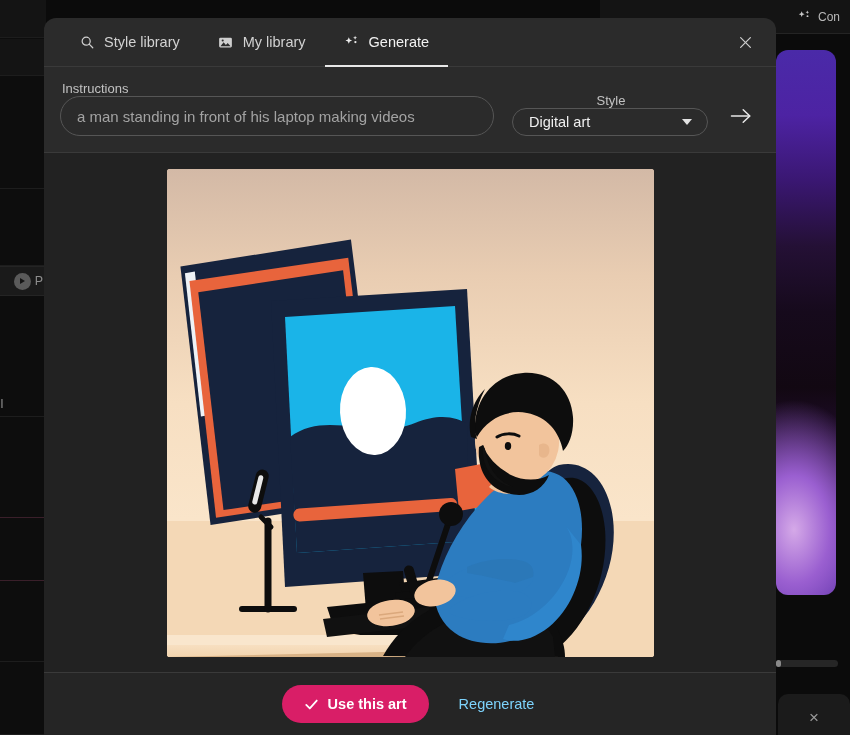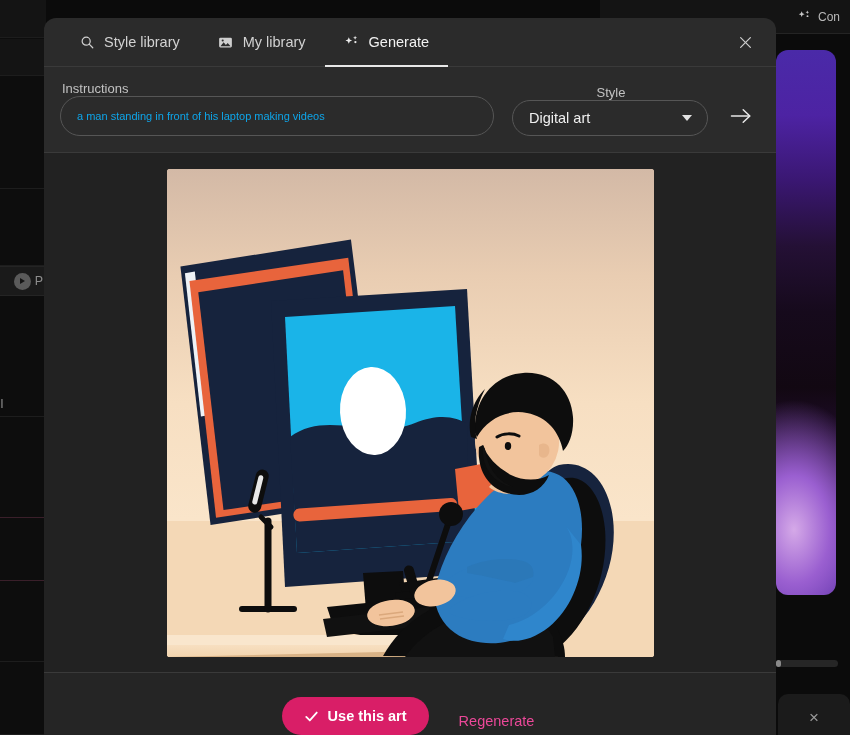--- a/index.html
+++ b/index.html
@@ -214,32 +214,32 @@
     color: #c2c2c2;
     font-size: 13px;
     padding-left: 2px;
   }
   .text-input {
     width: 100%;
     height: 40px;
     background: #2b2b2b;
     border: 1px solid #565656;
     border-radius: 20px;
-    color: #0ea5e9;
-    font-size: 11px;
+    color: #a3a3a3;
+    font-size: 15px;
     font-family: "Liberation Sans", sans-serif;
     padding: 0 16px;
     outline: none;
   }
   .text-input::placeholder { color: #7e7e7e; }
 
   .select-wrap { position: relative; }
   .select-box {
     width: 100%;
-    height: 36px;
+    height: 28px;
     background: #2b2b2b;
     border: 1px solid #565656;
     border-radius: 20px;
     color: #f0f0f0;
     font-size: 14.5px;
     display: flex;
     align-items: center;
     padding: 0 16px;
     cursor: pointer;
     user-select: none;
@@ -280,21 +280,21 @@
     position: relative;
   }
 
   
   .modal-footer {
     flex: none;
     height: 63px;
     border-top: 1px solid #3a3a3a;
     background: #252525;
     display: flex;
-    align-items: flex-end;
+    align-items: center;
     justify-content: center;
     gap: 26px;
   }
   .use-art-button {
     display: inline-flex;
     align-items: center;
     gap: 9px;
     height: 38px;
     padding: 0 22px;
     background: #d91e67;
@@ -303,21 +303,21 @@
     color: #ffffff;
     font-size: 14.5px;
     font-weight: bold;
     font-family: "Liberation Sans", sans-serif;
     cursor: pointer;
   }
   .check-icon { display: inline-flex; flex: none; }
   .regen-button {
     background: none;
     border: none;
-    color: #ec4899;
+    color: #7dd3fc;
     font-size: 14.5px;
     font-family: "Liberation Sans", sans-serif;
     cursor: pointer;
     padding: 6px 4px;
   }
 </style>
 </head>
 <body>
 
 <div id="app-background">

